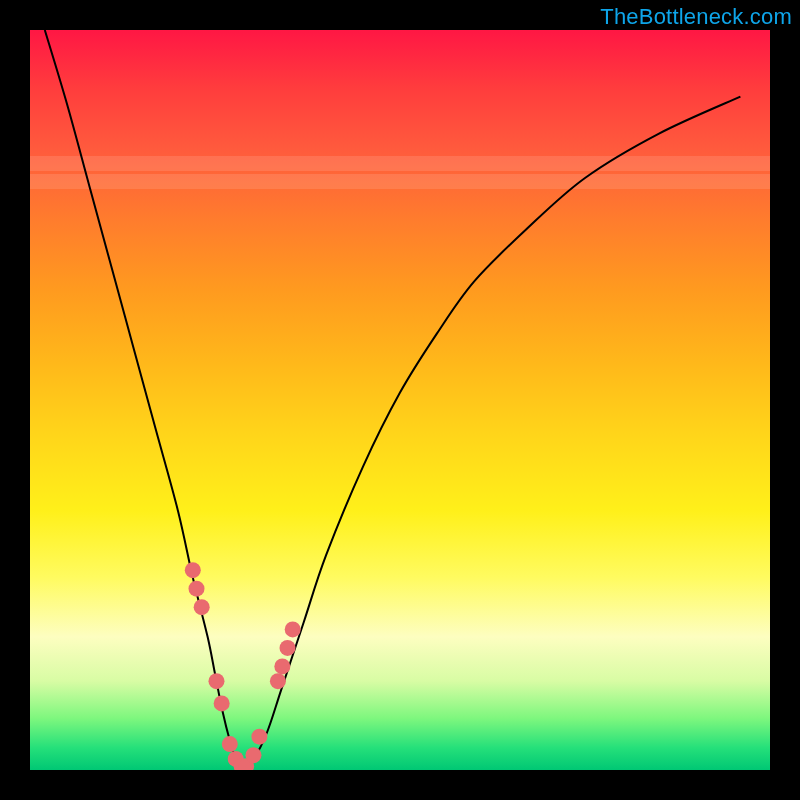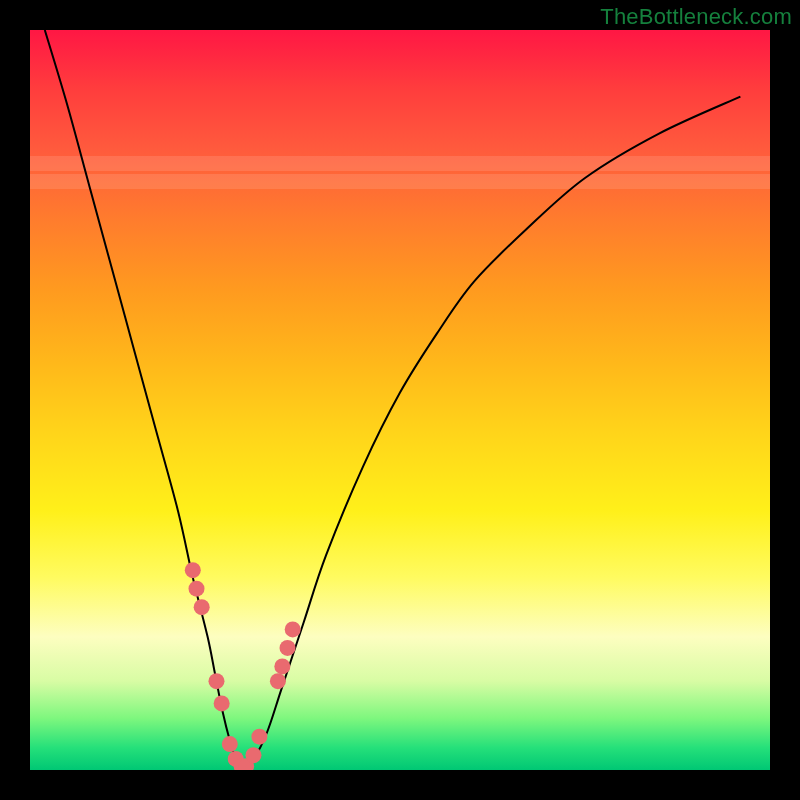--- a/index.html
+++ b/index.html
@@ -12,21 +12,21 @@
   #ffb81a 45%,
   #ffd61a 55%,
   #fff01a 65%,
   #fffb60 74%,
   #fdfec0 82%,
   #d8fca4 88%,
   #7ef77e 93%,
   #25e07a 97%,
   #00c774 100%)}
 .band-white{position:absolute;left:0;right:0;background:rgba(255,255,255,0.35)}
-.watermark{position:absolute;top:4px;right:8px;color:#15803d;font-size:22px;font-weight:500;letter-spacing:.2px}
+.watermark{position:absolute;top:4px;right:8px;color:#0ea5e9;font-size:22px;font-weight:500;letter-spacing:.2px}
 svg{position:absolute;left:30px;top:30px}
 .curve{fill:none;stroke:#000;stroke-width:2}
 .dot{fill:#e96a6f}
 </style>
 </head>
 <body>
 
 <div class="frame">
     <div class="band-white" style="top: 144.3px; height: 14.8px; opacity: 0.35;"></div>
     <div class="band-white" style="top: 125.8px; height: 14.8px; opacity: 0.35;"></div>

